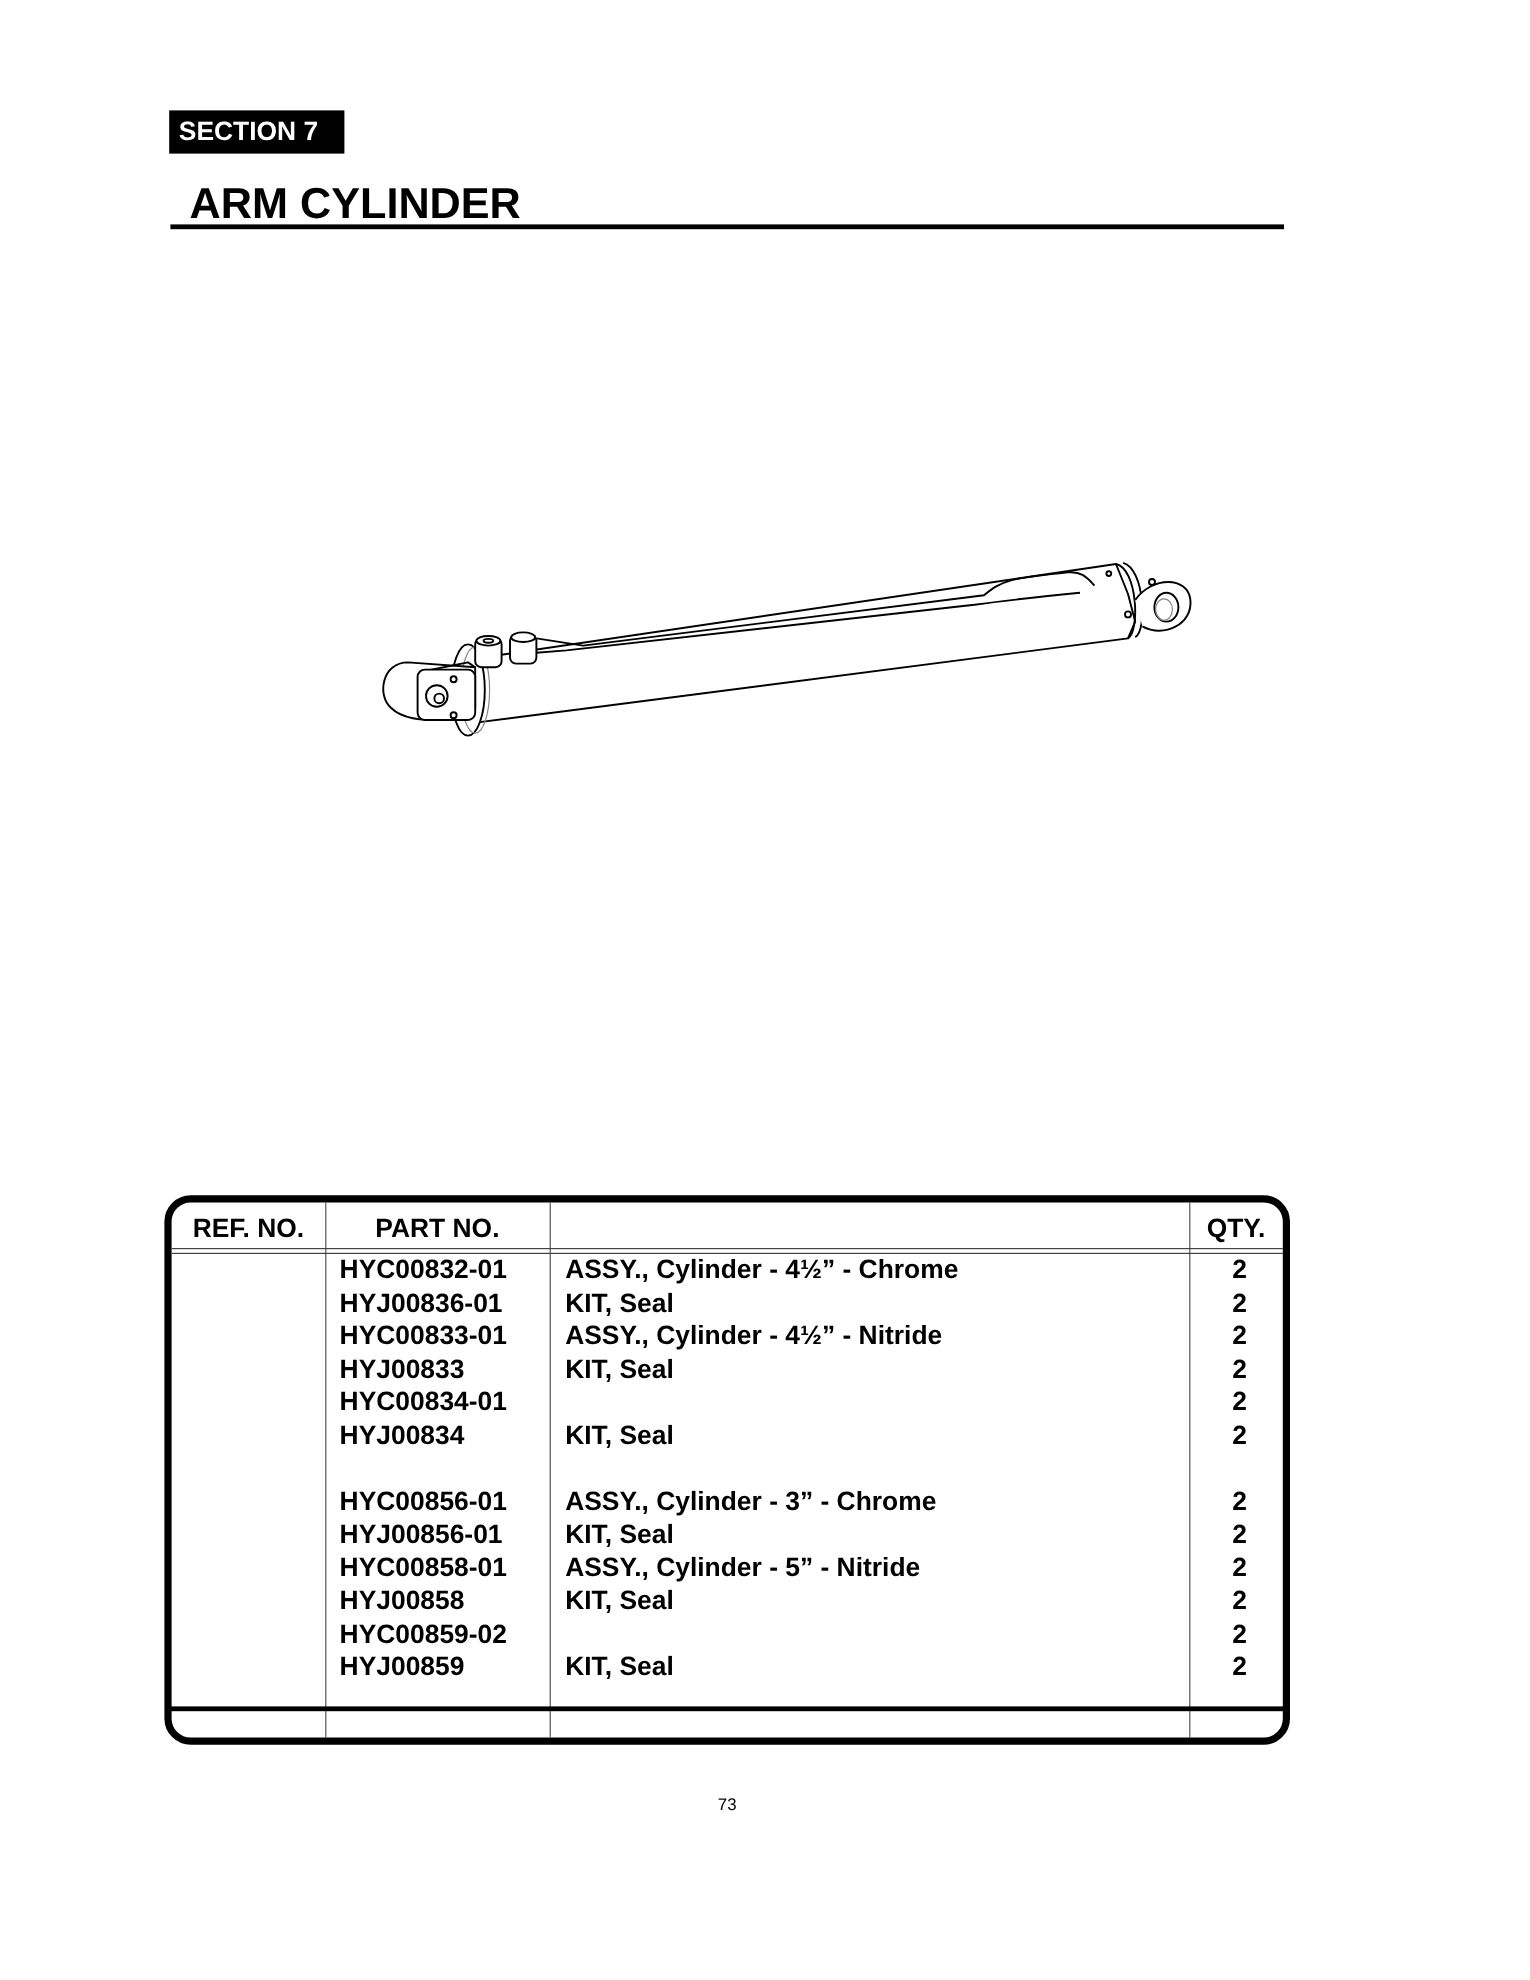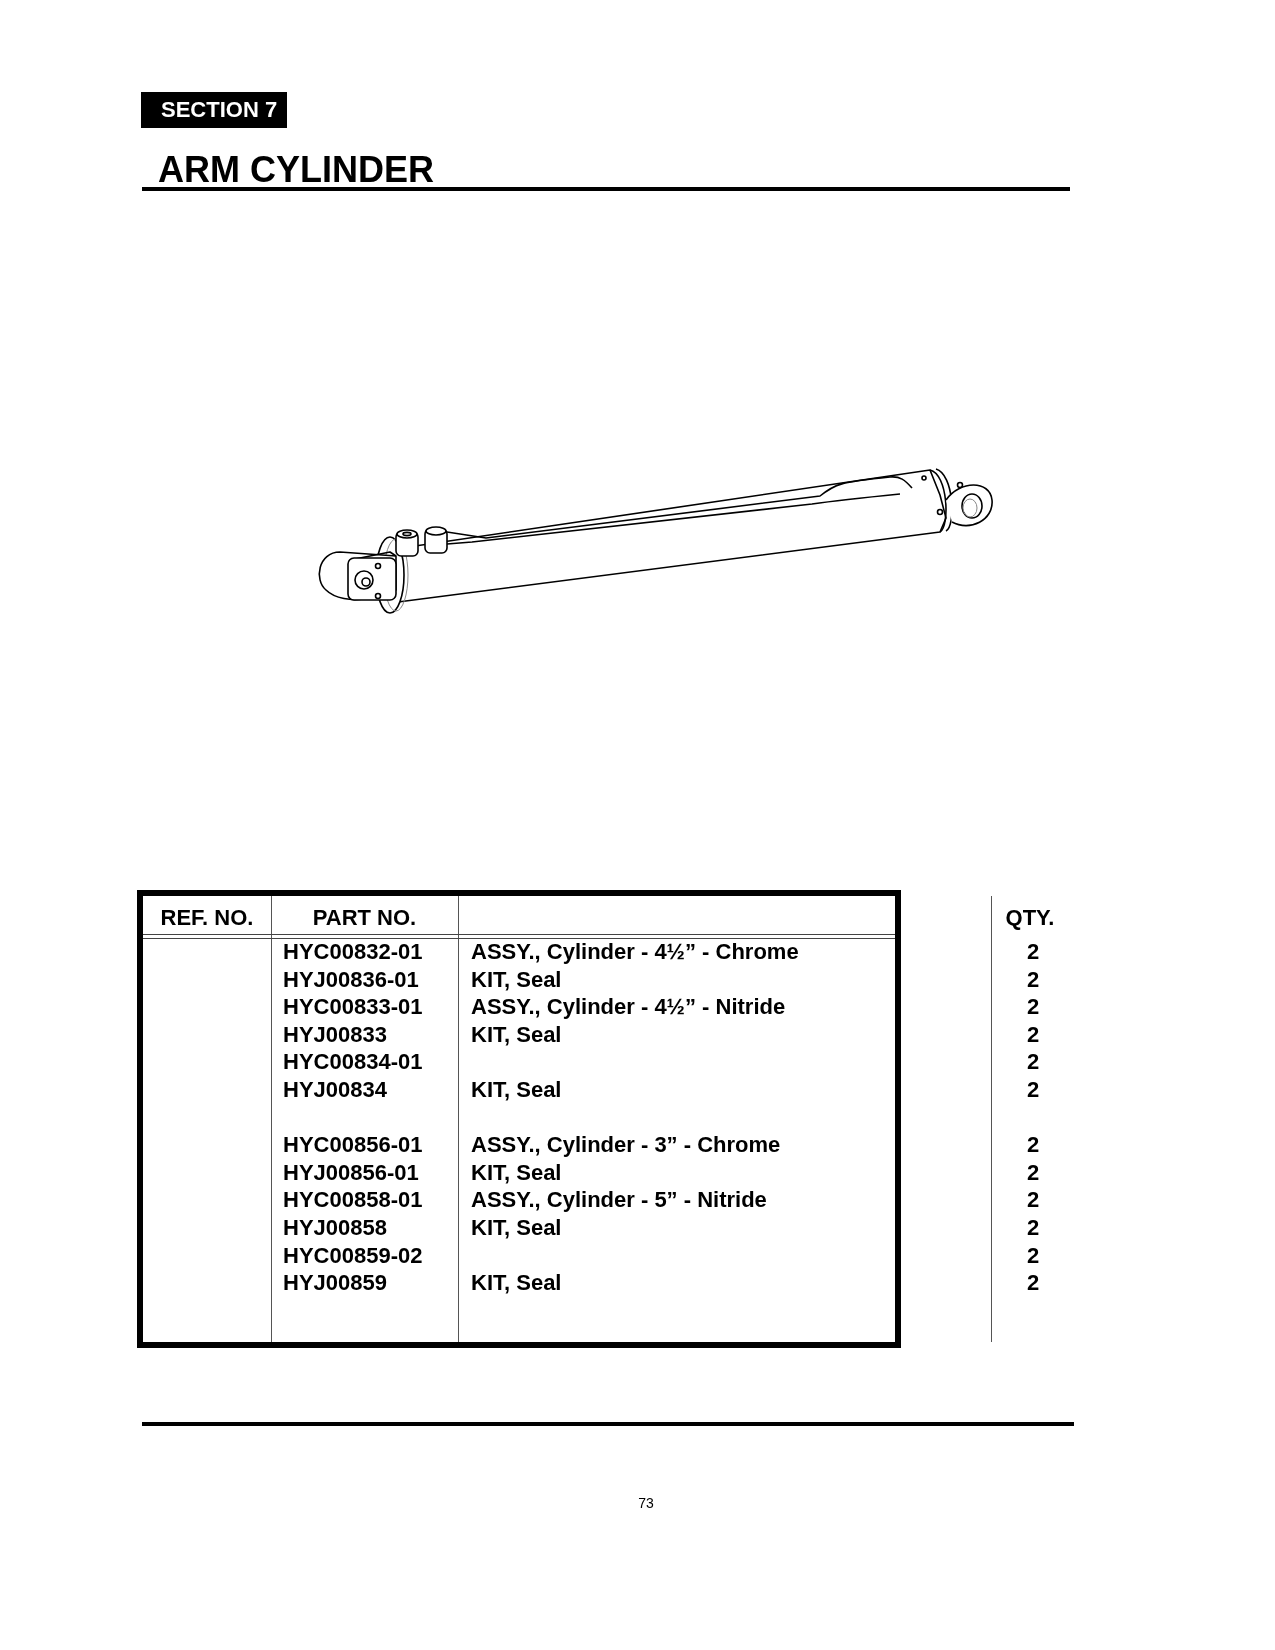--- a/index.html
+++ b/index.html
@@ -1,34 +1,34 @@
 <!DOCTYPE html>
 <html><head>
 <meta charset="utf-8">
 <style>
   html, body { margin: 0; padding: 0; background: #ffffff; }
   body { width: 1275px; height: 1650px; position: relative; font-family: "Liberation Sans", sans-serif; color: #000; overflow: hidden; }
-  .section-badge { position: absolute; left: 141px; top: 92px; width: 146px; height: 36px; background: #000; color: #fff; font-weight: bold; font-size: 22px; line-height: 36px; box-sizing: border-box; padding-left: 20px; }
+  .section-badge { position: absolute; left: 141px; top: 92px; width: 146px; height: 36px; background: #000; color: #fff; font-weight: bold; font-size: 22px; line-height: 36px; box-sizing: border-box; padding-left: 8px; }
   .page-title { position: absolute; left: 142px; top: 132px; font-weight: bold; font-size: 36px; line-height: 44px; margin: 16px; }
   .title-rule { position: absolute; left: 142px; top: 187px; width: 928px; height: 4px; background: #000; }
   .diagram { position: absolute; left: 300px; top: 440px; width: 720px; height: 180px; }
-  .parts-table-wrap { position: absolute; left: 137px; top: 890px; width: 764px; height: 458px; box-sizing: border-box; border-top: 6px solid #000; border-left: 6px solid #000; border-right: 6px solid #000; border-bottom: 6px solid #000; }
+  .parts-table-wrap { position: absolute; left: 137px; top: 996px; width: 938px; height: 458px; box-sizing: border-box; border-top: 6px solid #000; border-left: 6px solid #000; border-right: 6px solid #000; border-bottom: 6px solid #000; border-radius: 22px; }
   .col-line { position: absolute; top: 0; bottom: 0; width: 1px; background: #555; }
   .hdr { position: absolute; top: 0; height: 40px; font-weight: bold; font-size: 22px; line-height: 44px; text-align: center; }
   .hdr-rule1 { position: absolute; left: 0; right: 0; top: 38px; height: 1px; background: #444; }
   .hdr-rule2 { position: absolute; left: 0; right: 0; top: 42px; height: 1px; background: #444; }
   .rows { position: absolute; left: 0; right: 0; top: 42px; }
   .row { position: relative; height: 27.6px; font-size: 22px; line-height: 27px; font-weight: bold; }
   .row.gap { height: 27.6px; }
   .cell { position: absolute; top: 0; white-space: nowrap; }
   .c-part { left: 140px; }
   .c-desc { left: 328px; }
   .c-qty { left: 880px; width: 20px; text-align: center; }
   .bottom-rule { position: absolute; left: 142px; top: 1422px; width: 932px; height: 4px; background: #000; }
-  .page-number { position: absolute; left: 0; width: 1212px; top: 1495px; text-align: center; font-size: 14px; padding-left: 40px; }
+  .page-number { position: absolute; left: 0; width: 1212px; top: 1495px; text-align: center; font-size: 14px; }
 </style>
 </head>
 <body>
 
 <div class="section-badge">SECTION 7</div>
 <h1 class="page-title">ARM CYLINDER</h1>
 <div class="title-rule"></div>
 
 <svg class="diagram" viewBox="0 0 720 180" fill="none" stroke="#000" stroke-width="1.6" stroke-linejoin="round">
 

